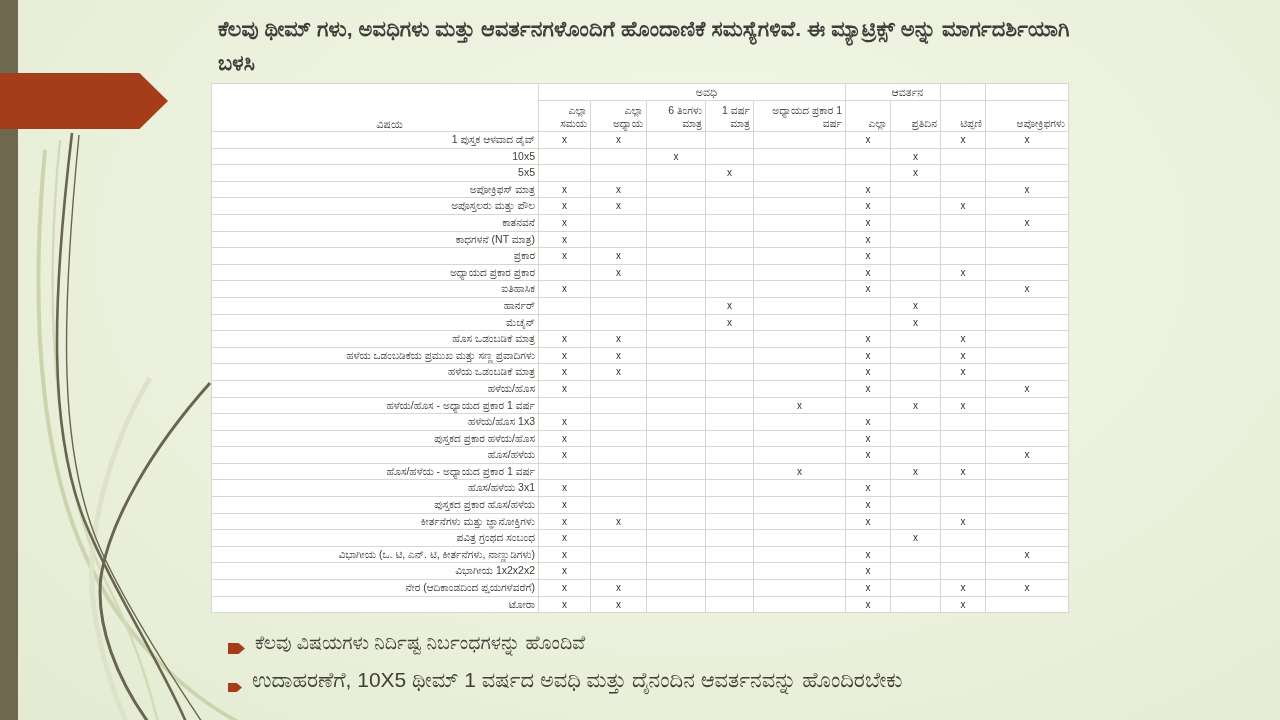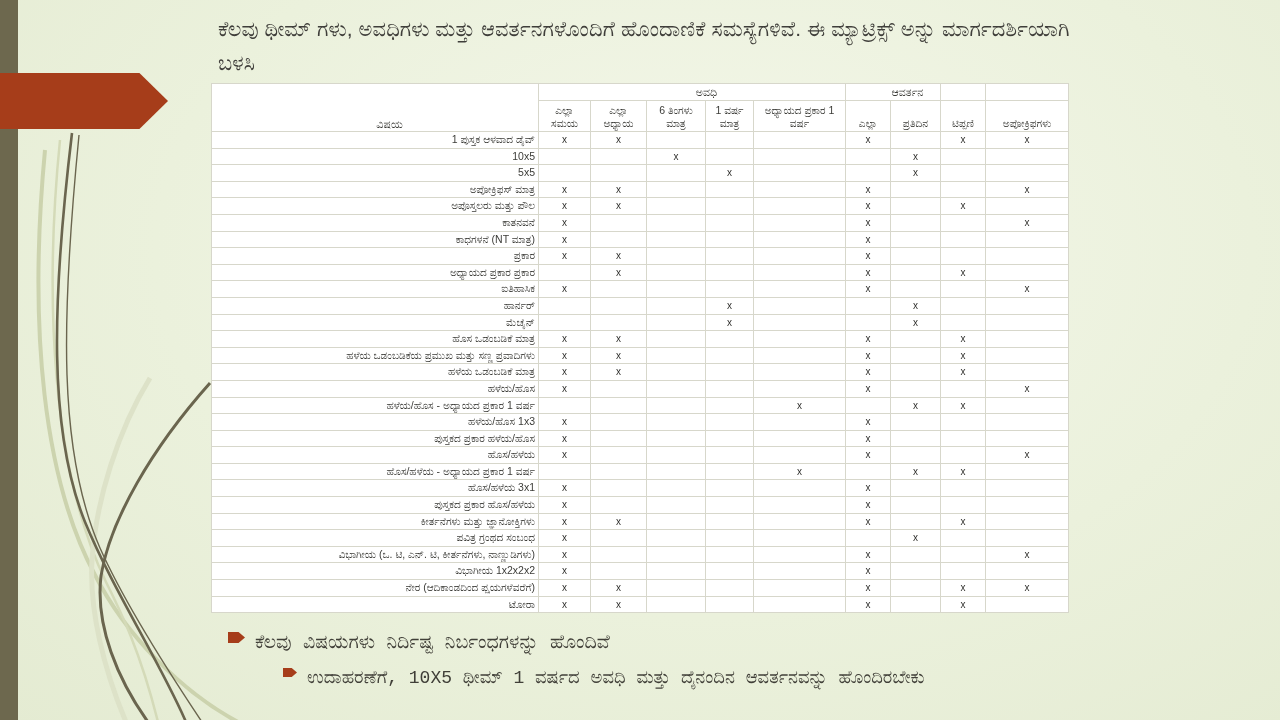--- a/index.html
+++ b/index.html
@@ -15,42 +15,43 @@
   .accent-arrow{
     position:absolute;left:0;top:73px;width:168px;height:56px;
     background:#a63d1a;z-index:4;
     clip-path:polygon(0 0,83% 0,100% 50%,83% 100%,0 100%);
   }
   .decor-svg{position:absolute;left:0;top:0;width:260px;height:720px;z-index:2;}
   .slide-title{
     position:absolute;left:218px;top:12px;width:856px;
     font-size:21px;line-height:1.6;color:#3f3e3a;z-index:5;
     letter-spacing:.1px;
+    font-weight:bold;
   }
   .matrix-wrap{
     position:absolute;left:211px;top:83px;z-index:5;
   }
   table.matrix{
     border-collapse:collapse;table-layout:fixed;background:#ffffff;
     width:857px;font-size:10.5px;color:#3c3c38;
   }
   table.matrix td,table.matrix th{
     border:1px solid #d7d7cb;font-weight:normal;
     padding:0 3px;overflow:hidden;white-space:nowrap;
   }
   tr.group-row th{height:16px;text-align:center;font-size:11px;padding-left:32px;}
-  tr.colhead-row th{height:29px;text-align:center;vertical-align:bottom;line-height:1.25;white-space:normal;padding-bottom:1px;}
+  tr.colhead-row th{height:29px;text-align:right;vertical-align:bottom;line-height:1.25;white-space:normal;padding-bottom:1px;}
   th.subject-head{vertical-align:bottom;text-align:center;}
   tr.data-row td{height:15.6px;line-height:15.6px;}
   td.row-label{text-align:right;}
   td.mark{text-align:center;font-size:10px;color:#333330;}
   .bullets{position:absolute;left:228px;top:632px;z-index:5;color:#403f38;}
-  .bullet-line{display:flex;align-items:flex-start;font-family:Liberation Mono, monospace;}
+  .bullet-line{display:flex;align-items:flex-end;}
   .bullet-line.l1{font-size:19px;}
-  .bullet-line.l2{font-size:18px;margin-top:14px;margin-left:55px;}
+  .bullet-line.l2{font-size:21px;margin-top:14px;}
   .bullet-marker{
     flex:none;background:#a63d1a;margin-right:10px;
     clip-path:polygon(0 0,62% 0,100% 50%,62% 100%,0 100%);
   }
   .l1 .bullet-marker{width:17px;height:11px;}
   .l2 .bullet-marker{width:14px;height:9px;}
 </style>
 </head>
 <body>
 

